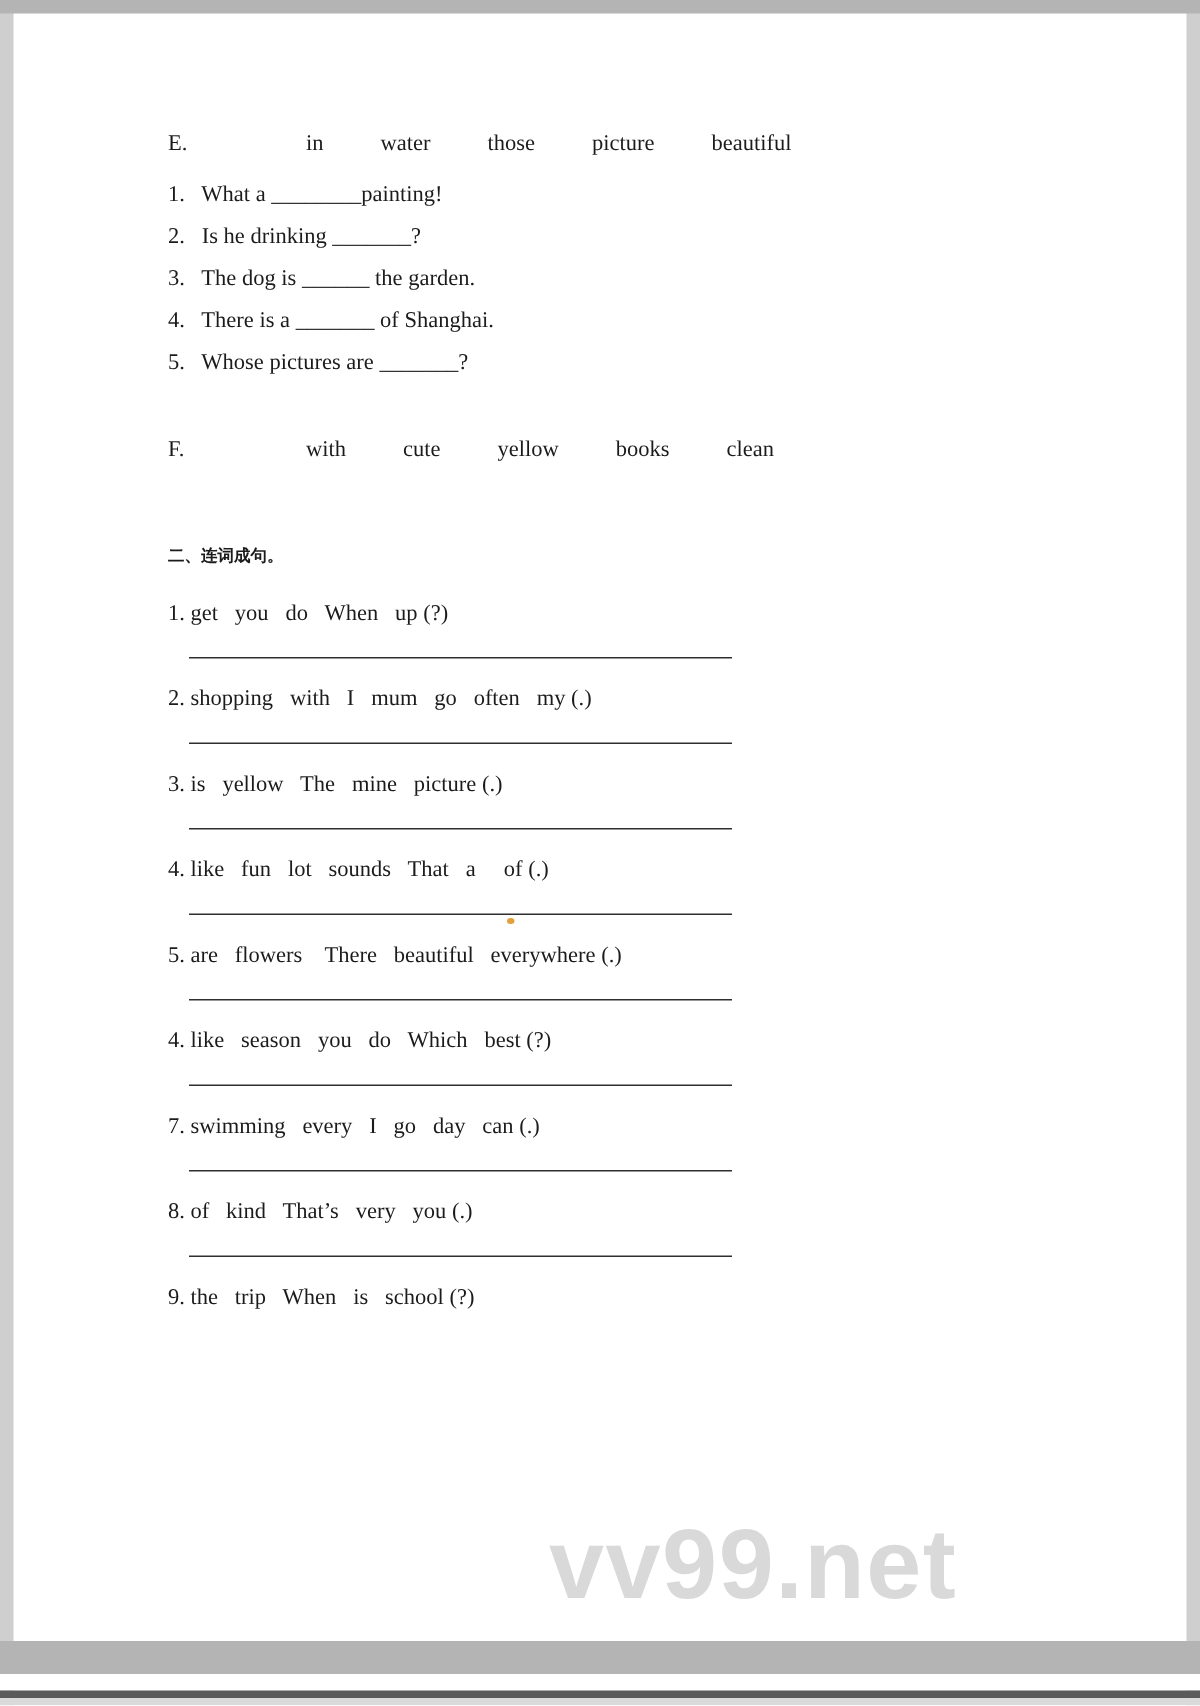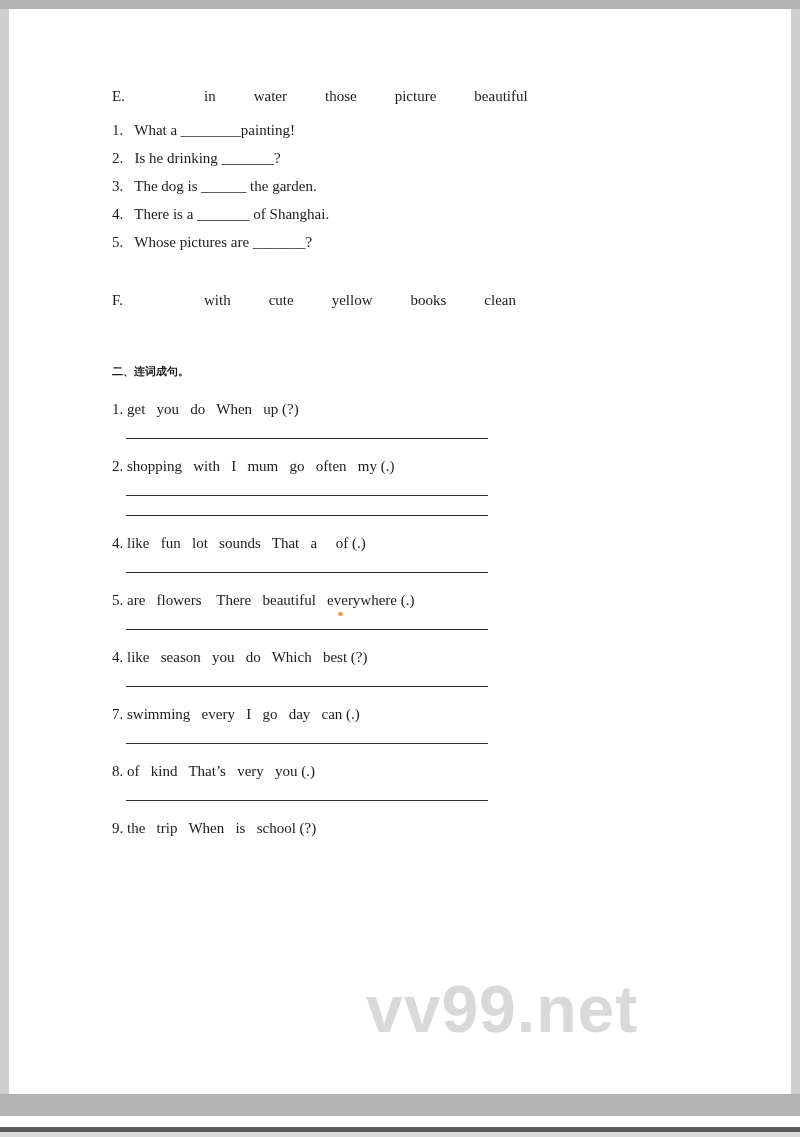--- a/index.html
+++ b/index.html
@@ -19,21 +19,21 @@
   .left-strip { position: absolute; left: 0; top: 0; width: 9px; height: 1137px; background: #cfcfcf; z-index: 2; }
   .right-strip{ position: absolute; right: 0; top: 0; width: 9px; height: 1137px; background: #cfcfcf; z-index: 2; }
   .bottom-band{ position: absolute; left: 0; top: 1094px; width: 800px; height: 22px; background: #b4b4b4; z-index: 3; }
   .bottom-white{ position: absolute; left: 0; top: 1116px; width: 800px; height: 11px; background: #ffffff; z-index: 3; }
   .bottom-dark{ position: absolute; left: 0; top: 1127px; width: 800px; height: 5px; background: #5a5a5a; z-index: 3; }
   .bottom-light{ position: absolute; left: 0; top: 1132px; width: 800px; height: 5px; background: #dadada; z-index: 3; }
 
   .watermark {
     position: absolute;
     left: 366px;
-    top: 971px;
+    top: 1004px;
     font-family: "Liberation Sans", sans-serif;
     font-weight: bold;
     font-size: 66px;
     letter-spacing: 1px;
     color: #d9d9d9;
     z-index: 0;
     user-select: none;
   }
 
   .content {
@@ -138,20 +138,21 @@
     <div class="section-two">
       <div class="section-heading">二、连词成句。</div>
 
       <div class="scramble-list">
         <div class="scramble-item">1. get   you   do   When   up (?)</div>
         <div class="answer-blank-line"></div>
 
         <div class="scramble-item">2. shopping   with   I   mum   go   often   my (.)</div>
         <div class="answer-blank-line"></div>
 
+        <div class="scramble-item">3. is   yellow   The   mine   picture (.)</div>
         <div class="answer-blank-line"></div>
 
         <div class="scramble-item">4. like   fun   lot   sounds   That   a     of (.)</div>
         <div class="answer-blank-line"></div>
 
         <div class="scramble-item">5. are   flowers    There   beautiful   everywhere (.)</div>
         <div class="answer-blank-line"></div>
 
         <div class="scramble-item">4. like   season   you   do   Which   best (?)</div>
         <div class="answer-blank-line"></div>

